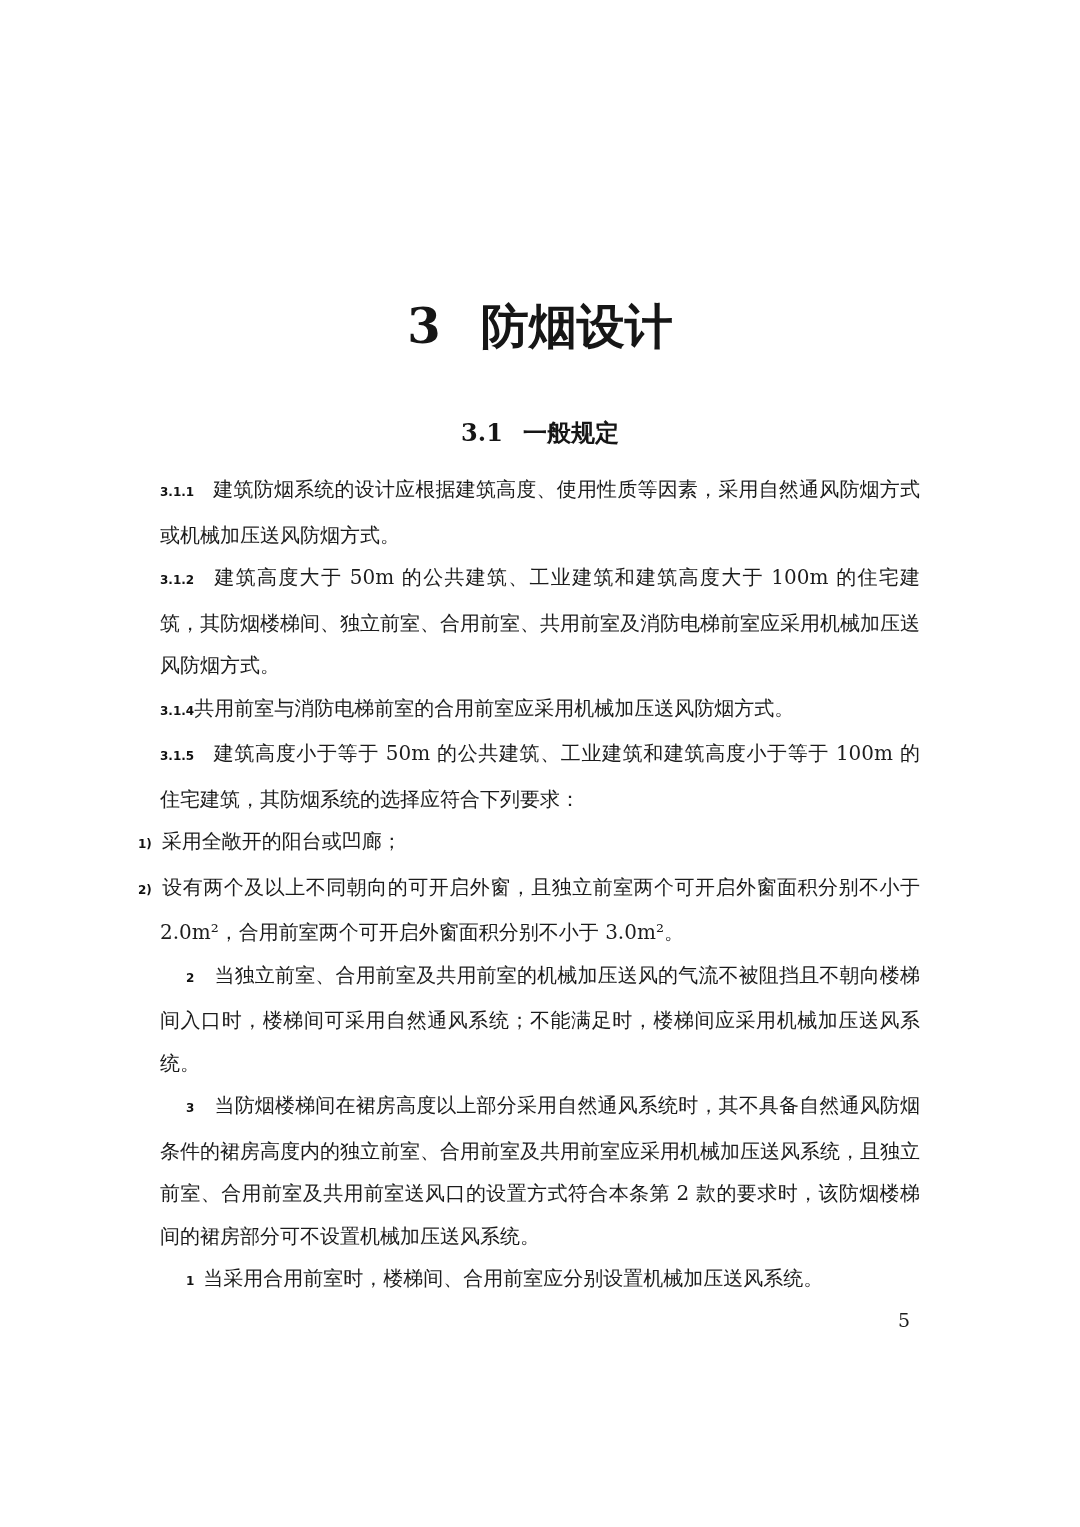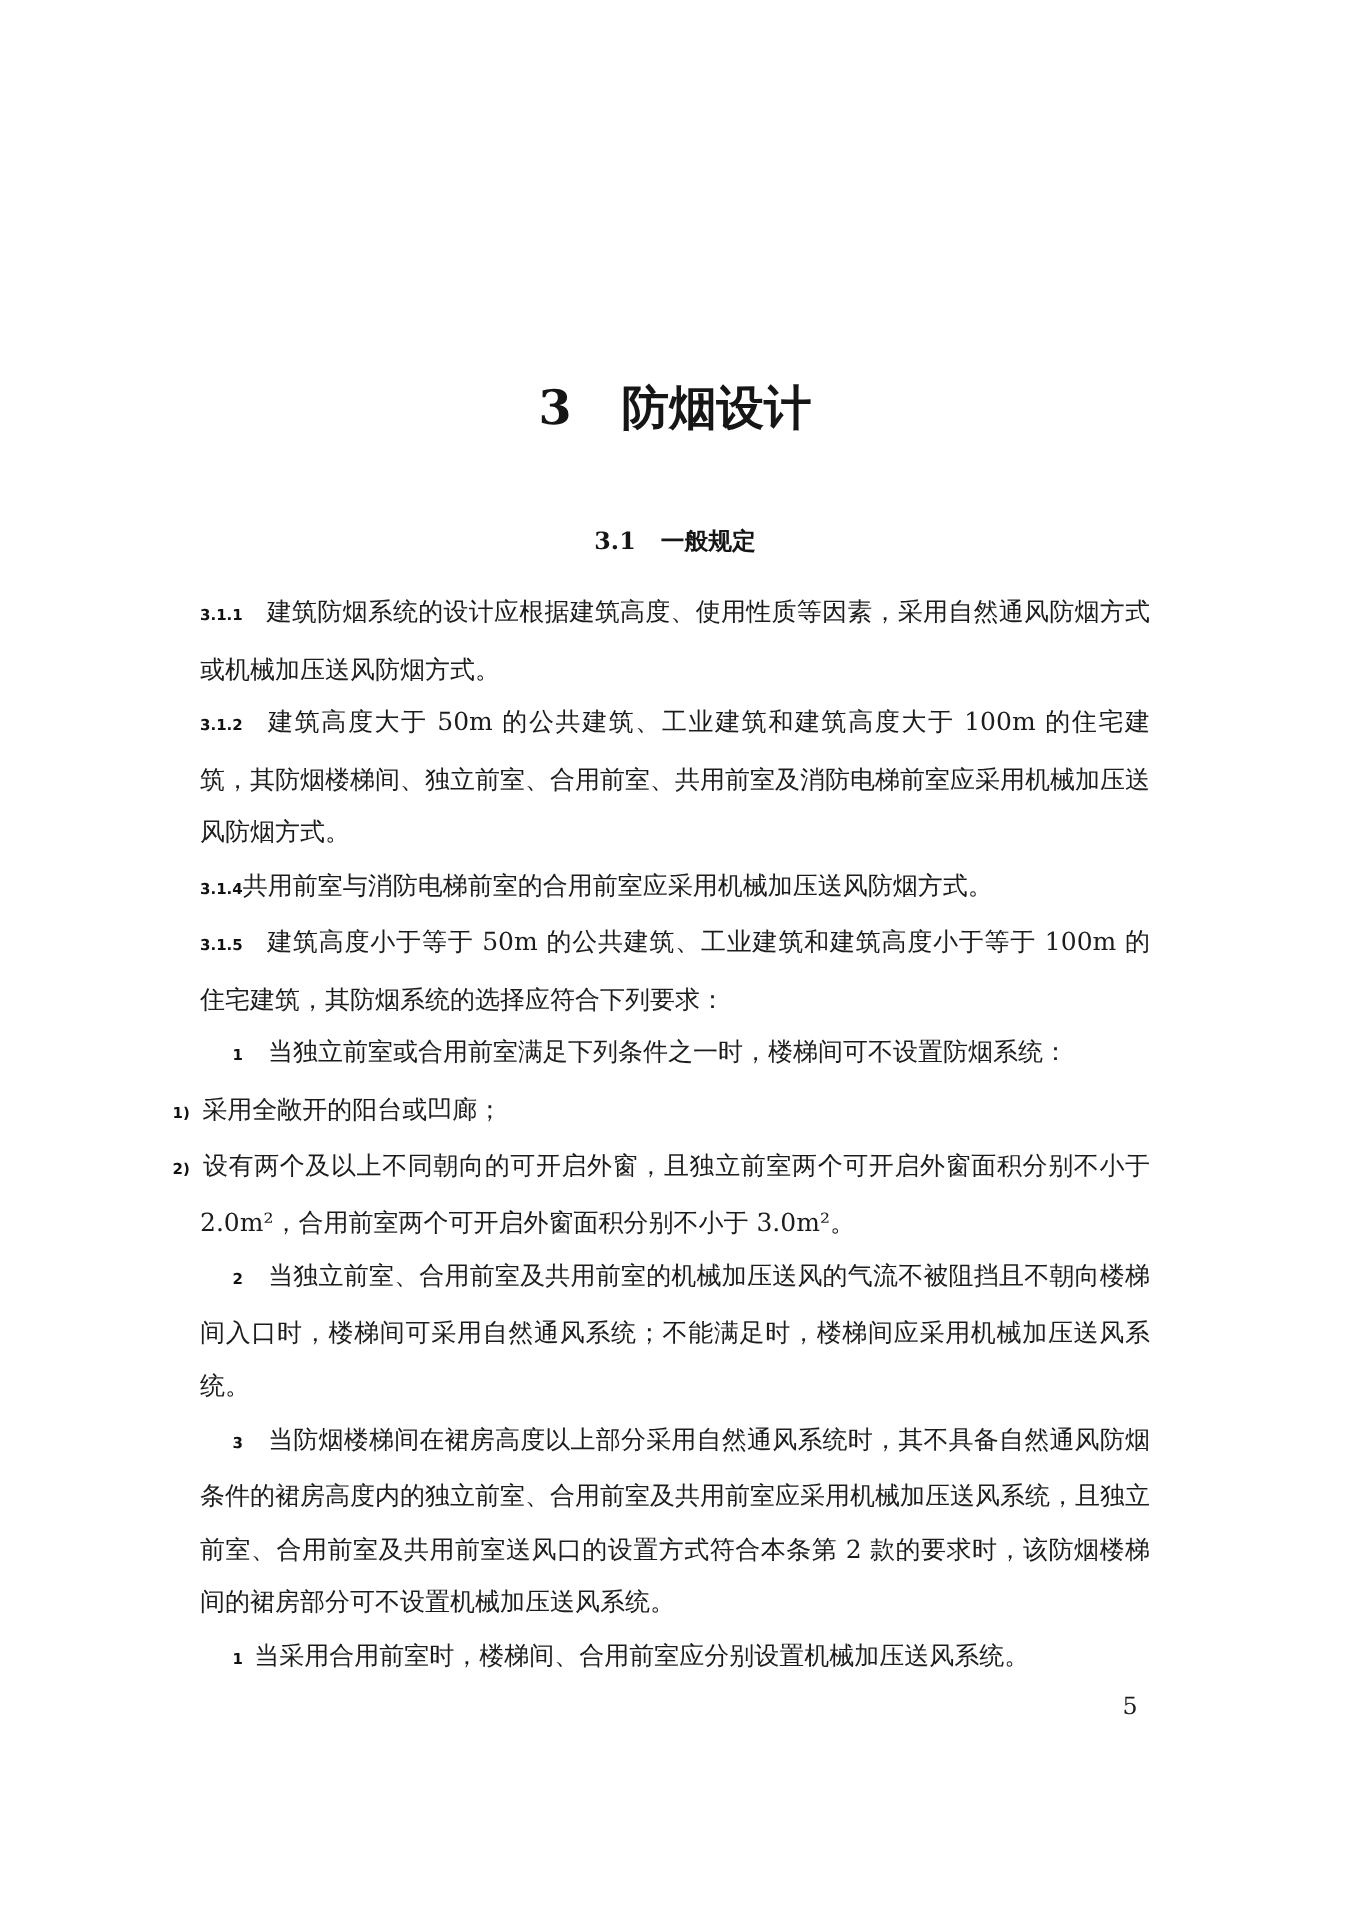--- a/index.html
+++ b/index.html
@@ -15,34 +15,34 @@
     background: #ffffff;
     box-sizing: border-box;
     padding: 300px 160px 0 160px;
     color: #1c1c1c;
     font-family: "DejaVu Serif", "Liberation Serif", serif;
     overflow: hidden;
   }
   .doc-title {
     margin: 0;
     text-align: center;
-    font-size: 38px;
+    font-size: 48px;
     line-height: 52px;
     font-weight: bold;
     color: #161616;
     font-family: "DejaVu Serif", "Liberation Serif", serif;
   }
   .doc-title .gap {
     display: inline-block;
     width: 40px;
   }
   .section-title {
     margin: 66px 0 0 0;
     text-align: center;
-    font-size: 19px;
+    font-size: 24px;
     line-height: 30px;
     font-weight: bold;
     color: #161616;
   }
   .section-title .gap {
     display: inline-block;
     width: 20px;
   }
   .content {
     margin-top: 20px;
@@ -87,21 +87,20 @@
 
   <h1 class="doc-title"><span>3</span><span class="gap"></span><span>防烟设计</span></h1>
 
   <h2 class="section-title"><span>3.1</span><span class="gap"></span><span>一般规定</span></h2>
 
   <div class="content">
       <p class="para clause"><b class="num">3.1.1</b><span class="txt">建筑防烟系统的设计应根据建筑高度、使用性质等因素，采用自然通风防烟方式或机械加压送风防烟方式。</span></p>
       <p class="para clause"><b class="num">3.1.2</b><span class="txt">建筑高度大于 50m 的公共建筑、工业建筑和建筑高度大于 100m 的住宅建筑，其防烟楼梯间、独立前室、合用前室、共用前室及消防电梯前室应采用机械加压送风防烟方式。</span></p>
       <p class="para clause-tight"><b class="num">3.1.4</b><span class="txt">共用前室与消防电梯前室的合用前室应采用机械加压送风防烟方式。</span></p>
       <p class="para clause"><b class="num">3.1.5</b><span class="txt">建筑高度小于等于 50m 的公共建筑、工业建筑和建筑高度小于等于 100m 的住宅建筑，其防烟系统的选择应符合下列要求：</span></p>
-      <p class="para item"><b class="num">1</b><span class="txt">当独立前室或合用前室满足下列条件之一时，楼梯间可不设置防烟系统：</span></p>
       <p class="para subitem"><b class="num">1)</b><span class="txt">采用全敞开的阳台或凹廊；</span></p>
       <p class="para subitem"><b class="num">2)</b><span class="txt">设有两个及以上不同朝向的可开启外窗，且独立前室两个可开启外窗面积分别不小于 2.0m²，合用前室两个可开启外窗面积分别不小于 3.0m²。</span></p>
       <p class="para item"><b class="num">2</b><span class="txt">当独立前室、合用前室及共用前室的机械加压送风的气流不被阻挡且不朝向楼梯间入口时，楼梯间可采用自然通风系统；不能满足时，楼梯间应采用机械加压送风系统。</span></p>
       <p class="para item"><b class="num">3</b><span class="txt">当防烟楼梯间在裙房高度以上部分采用自然通风系统时，其不具备自然通风防烟条件的裙房高度内的独立前室、合用前室及共用前室应采用机械加压送风系统，且独立前室、合用前室及共用前室送风口的设置方式符合本条第 2 款的要求时，该防烟楼梯间的裙房部分可不设置机械加压送风系统。</span></p>
       <p class="para item-tight"><b class="num">1</b><span class="txt">当采用合用前室时，楼梯间、合用前室应分别设置机械加压送风系统。</span></p>
     </div>
 
   <div class="page-number">5</div>
 
 </div>

